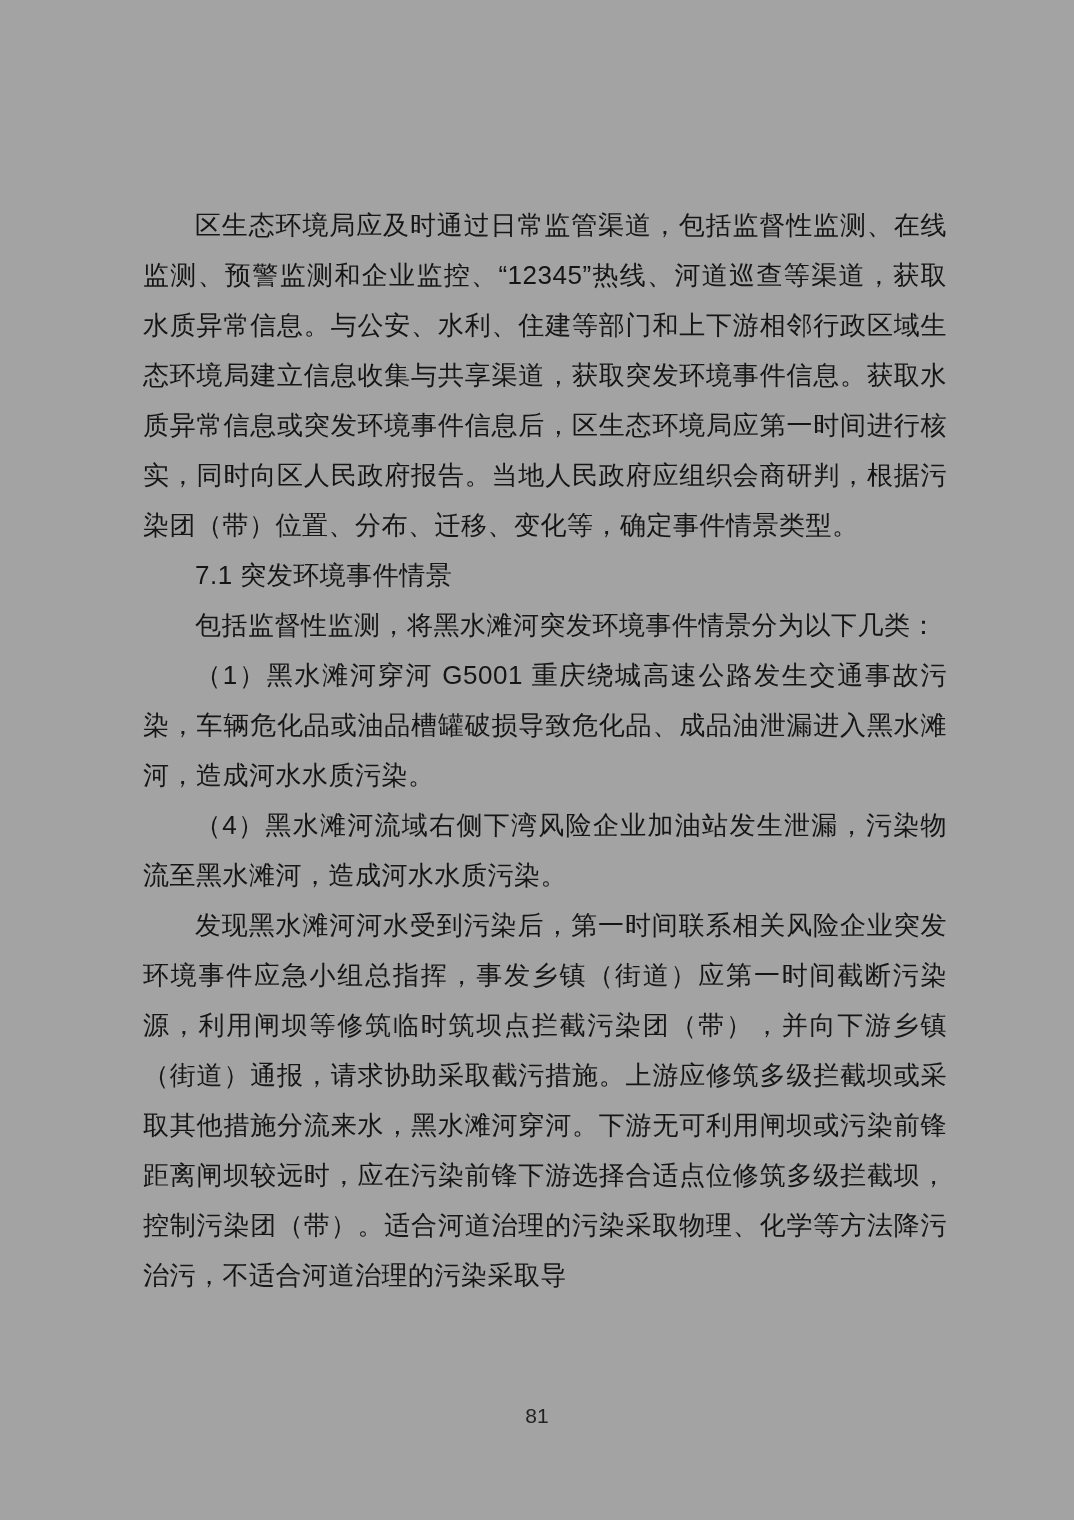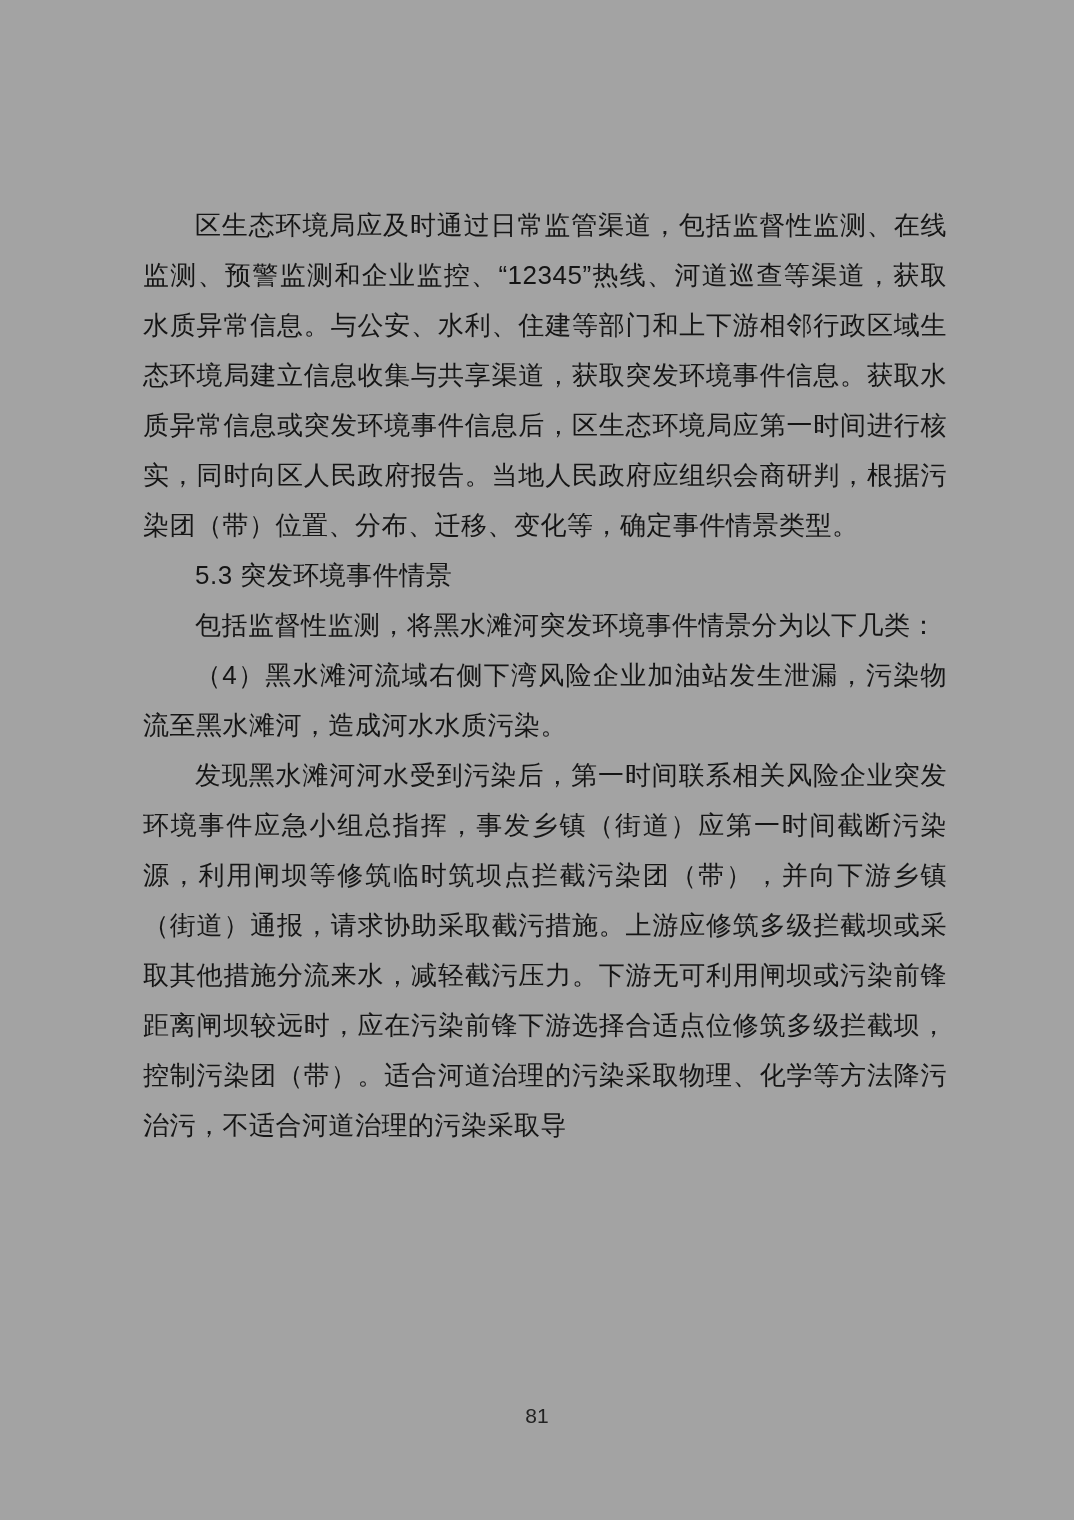--- a/index.html
+++ b/index.html
@@ -44,19 +44,20 @@
     color: #222222;
     margin-top: 40px;
   }
 </style>
 </head>
 <body>
 
 <div class="page">
   <div class="content">
     <p>区生态环境局应及时通过日常监管渠道，包括监督性监测、在线监测、预警监测和企业监控、“12345”热线、河道巡查等渠道，获取水质异常信息。与公安、水利、住建等部门和上下游相邻行政区域生态环境局建立信息收集与共享渠道，获取突发环境事件信息。获取水质异常信息或突发环境事件信息后，区生态环境局应第一时间进行核实，同时向区人民政府报告。当地人民政府应组织会商研判，根据污染团（带）位置、分布、迁移、变化等，确定事件情景类型。</p>
-    <p>5.3 突发环境事件情景</p>
+    <p>7.1 突发环境事件情景</p>
     <p>包括监督性监测，将黑水滩河突发环境事件情景分为以下几类：</p>
+    <p>（1）黑水滩河穿河 G5001 重庆绕城高速公路发生交通事故污染，车辆危化品或油品槽罐破损导致危化品、成品油泄漏进入黑水滩河，造成河水水质污染。</p>
     <p>（4）黑水滩河流域右侧下湾风险企业加油站发生泄漏，污染物流至黑水滩河，造成河水水质污染。</p>
-    <p>发现黑水滩河河水受到污染后，第一时间联系相关风险企业突发环境事件应急小组总指挥，事发乡镇（街道）应第一时间截断污染源，利用闸坝等修筑临时筑坝点拦截污染团（带），并向下游乡镇（街道）通报，请求协助采取截污措施。上游应修筑多级拦截坝或采取其他措施分流来水，减轻截污压力。下游无可利用闸坝或污染前锋距离闸坝较远时，应在污染前锋下游选择合适点位修筑多级拦截坝，控制污染团（带）。适合河道治理的污染采取物理、化学等方法降污治污，不适合河道治理的污染采取导</p>
+    <p>发现黑水滩河河水受到污染后，第一时间联系相关风险企业突发环境事件应急小组总指挥，事发乡镇（街道）应第一时间截断污染源，利用闸坝等修筑临时筑坝点拦截污染团（带），并向下游乡镇（街道）通报，请求协助采取截污措施。上游应修筑多级拦截坝或采取其他措施分流来水，黑水滩河穿河。下游无可利用闸坝或污染前锋距离闸坝较远时，应在污染前锋下游选择合适点位修筑多级拦截坝，控制污染团（带）。适合河道治理的污染采取物理、化学等方法降污治污，不适合河道治理的污染采取导</p>
   </div>
   <div class="page-number">81</div>
 </div>
 
 </body></html>

